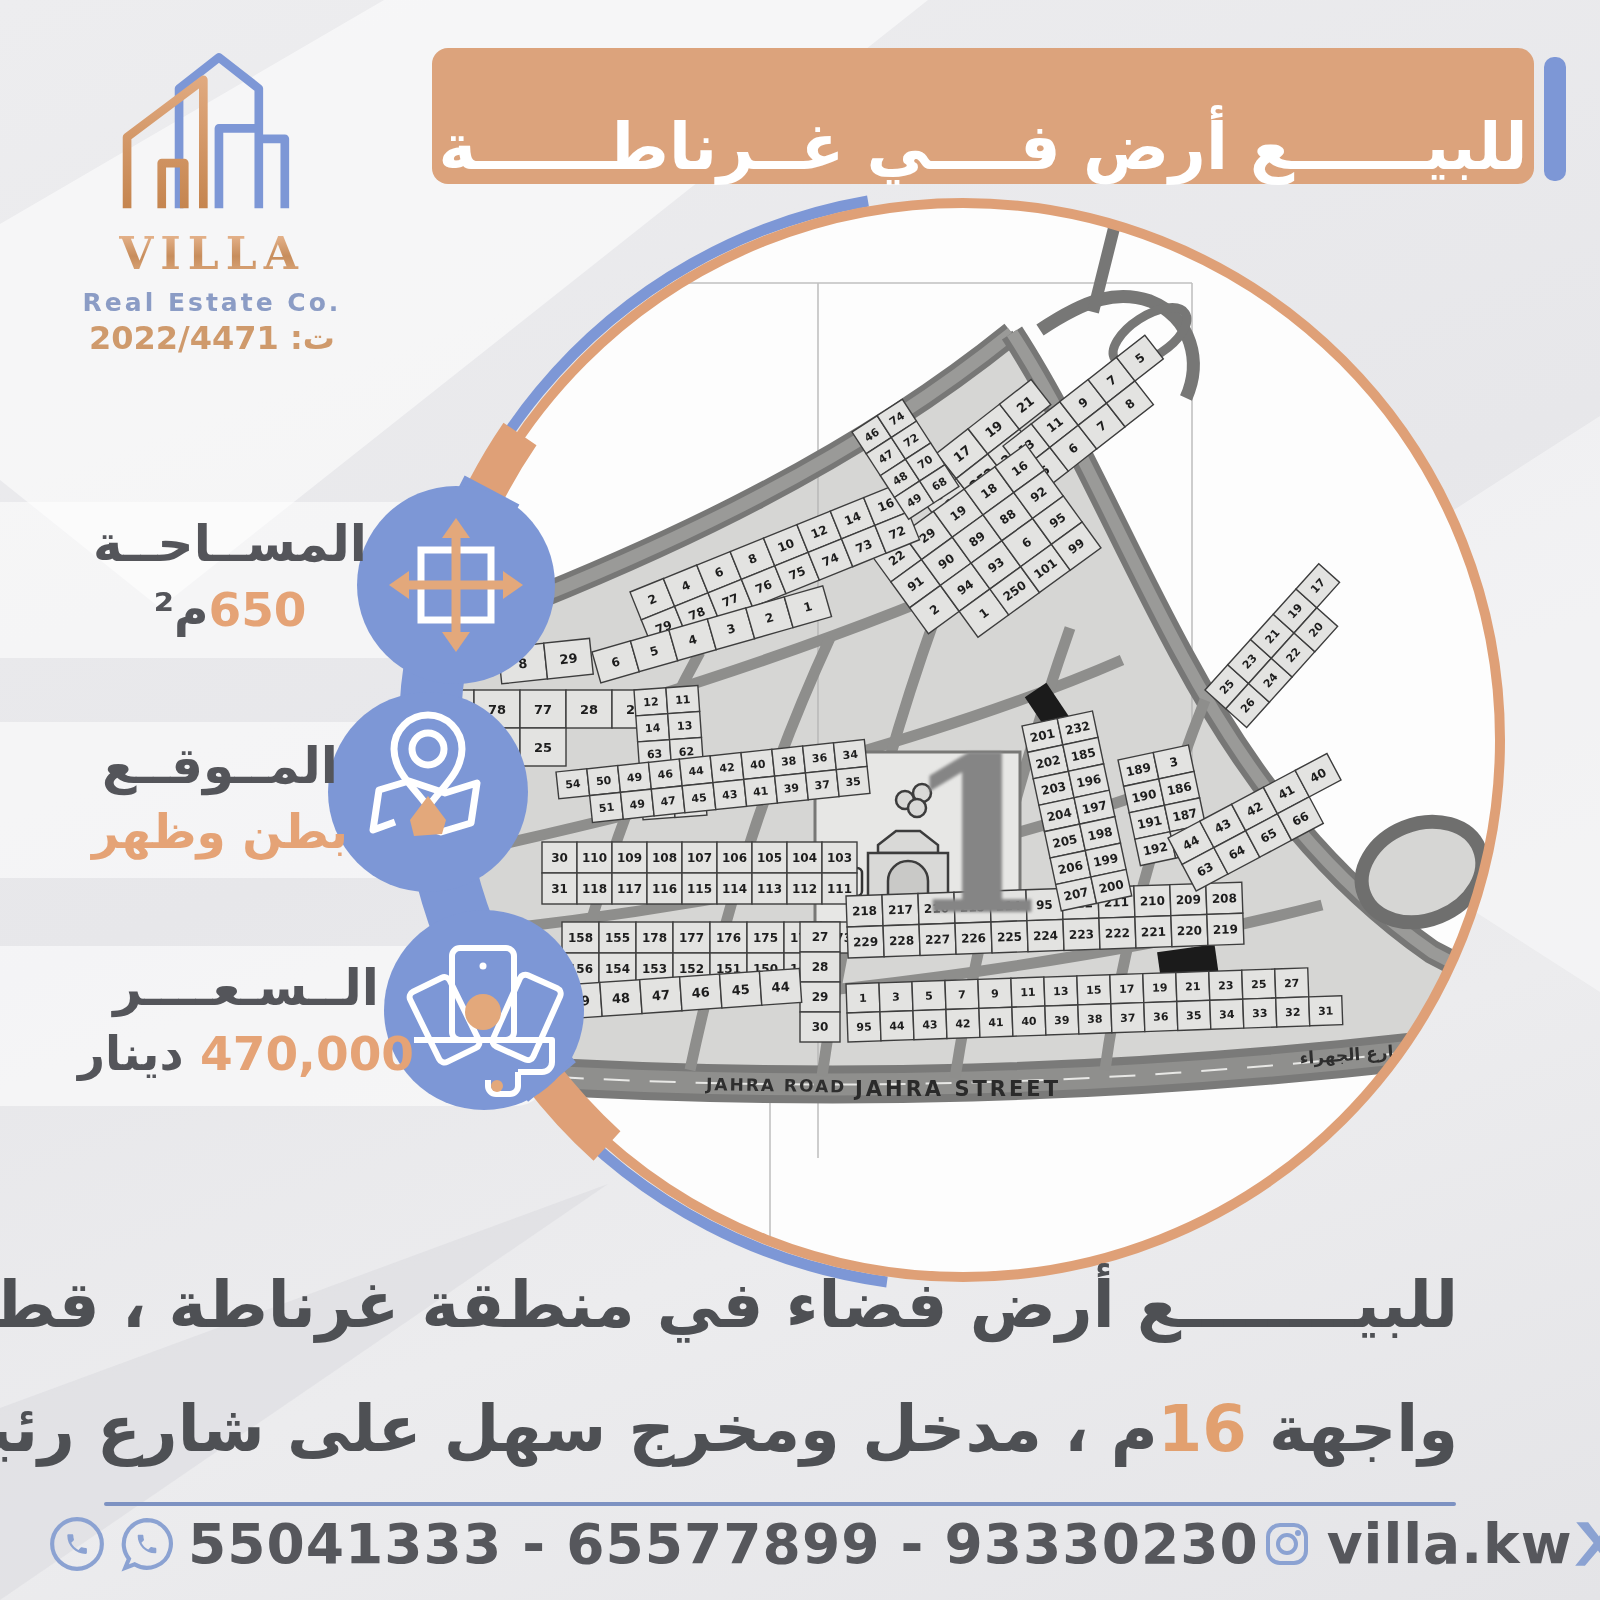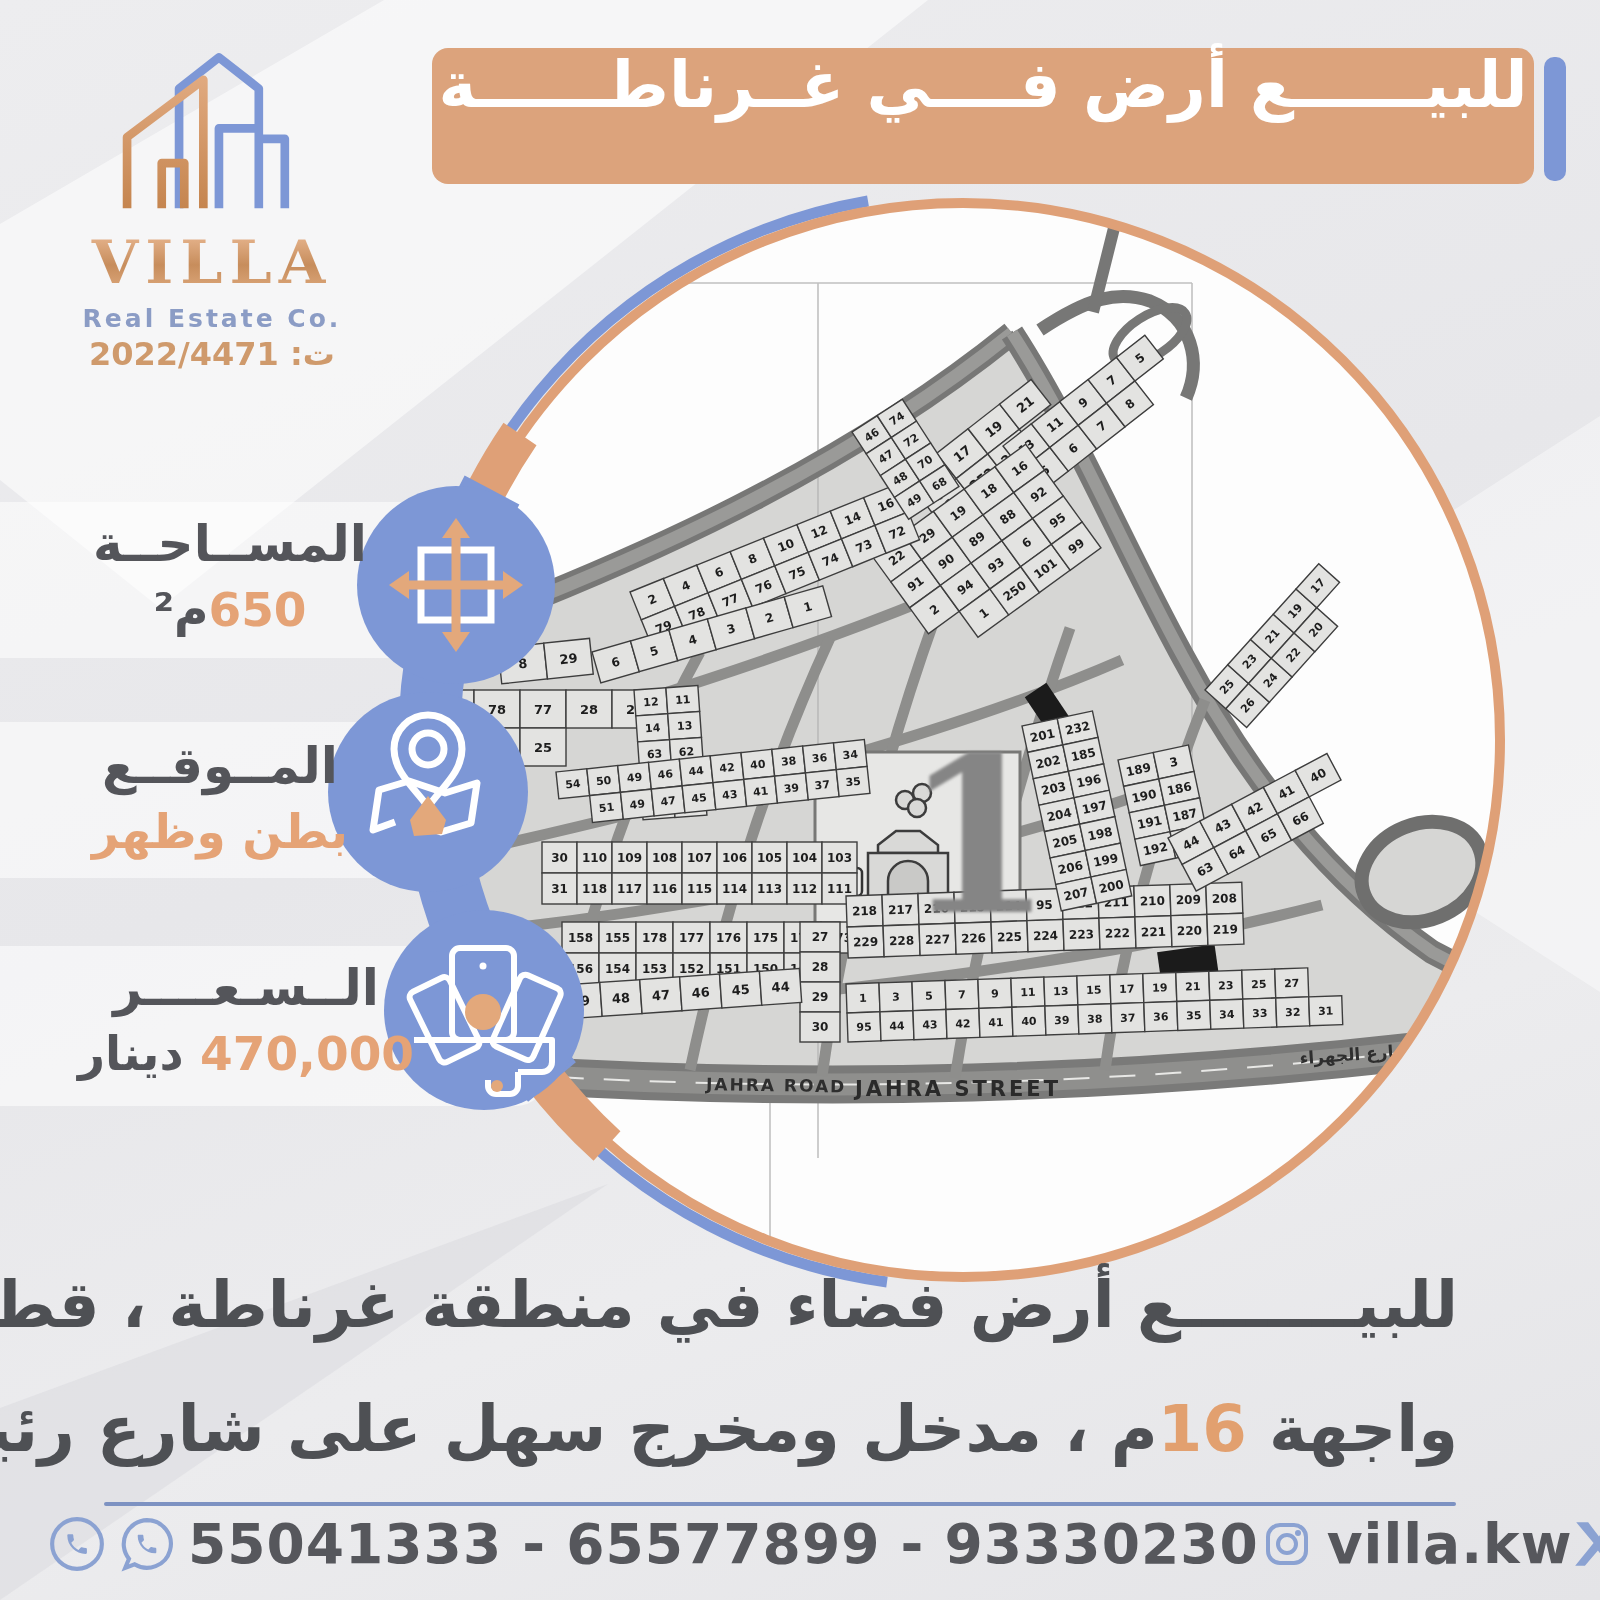--- a/index.html
+++ b/index.html
@@ -11,28 +11,28 @@
           clip-path:polygon(24% 0,58% 0,10% 38%,0 30%,0 14%);}
   .facet2{left:0;top:0;width:1600px;height:1600px;background:rgba(255,255,255,.4);
           clip-path:polygon(100% 26%,100% 62%,72% 44%);}
   .facet3{left:0;top:0;width:1600px;height:1600px;background:rgba(208,208,214,.35);
           clip-path:polygon(0 88%,38% 74%,0 100%);}
   .band{position:absolute;left:0;width:545px;background:rgba(255,255,255,.55);
         border-radius:0 28px 28px 0;}
   
   .logo{position:absolute;left:52px;top:28px;width:320px;text-align:center;}
   .logo-name{font-family:"DejaVu Serif","Liberation Serif",serif;font-weight:700;
-             font-size:60px;letter-spacing:7px;line-height:1;
+             font-size:44px;letter-spacing:7px;line-height:1;
              background:linear-gradient(180deg,#e3b088 10%,#c78d5c 55%,#dda87c 100%);
              -webkit-background-clip:text;background-clip:text;color:transparent;}
   .logo-sub{font-size:25px;letter-spacing:3px;color:#8b9cc5;margin-top:12px;font-weight:700;}
   .logo-reg{font-size:32px;font-weight:700;color:#cf9a6c;margin-top:2px;}
   
   .banner{position:absolute;left:432px;top:48px;width:1102px;height:136px;
-          background:#dca37c;border-radius:16px;display:flex;align-items:flex-start;justify-content:center;}
+          background:#dca37c;border-radius:16px;display:flex;align-items:flex-end;justify-content:center;}
   .banner-text{color:#ffffff;font-size:64px;font-weight:700;direction:rtl;white-space:nowrap;}
   .banner-bar{position:absolute;left:1544px;top:57px;width:22px;height:124px;border-radius:10px;background:#7d97d6;}
   
   .info{position:absolute;width:360px;text-align:center;direction:rtl;}
   .info .label{font-size:50px;font-weight:700;color:#54555a;line-height:1.15;}
   .info .value{font-size:47px;font-weight:700;color:#54555a;margin-top:10px;line-height:1.1;}
   .info .hl{color:#e5a376;}
   
   .desc{position:absolute;left:90px;right:142px;direction:rtl;text-align:right;
         color:#4e5054;font-weight:700;font-size:64px;white-space:nowrap;}

